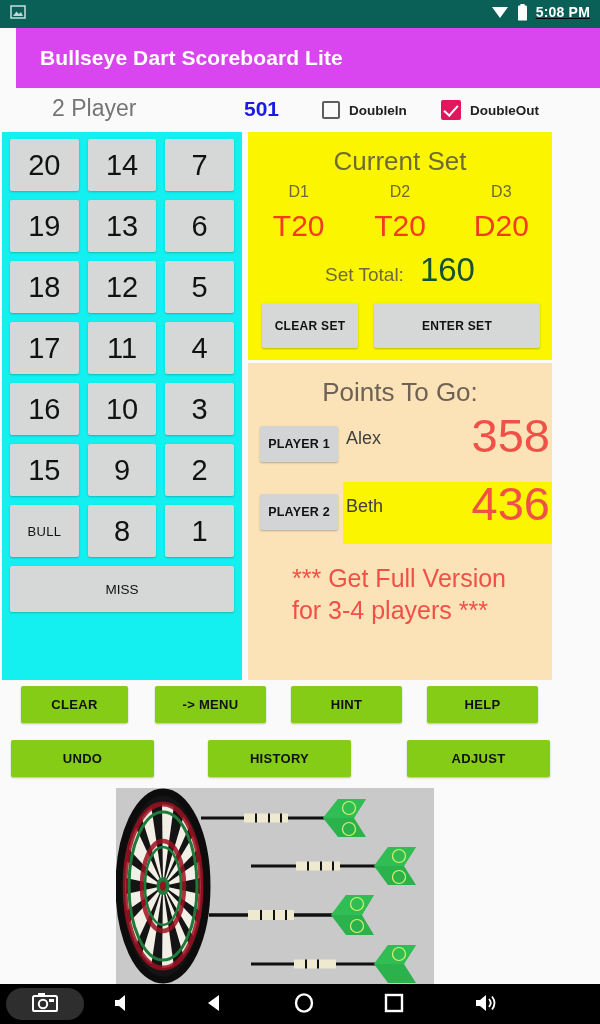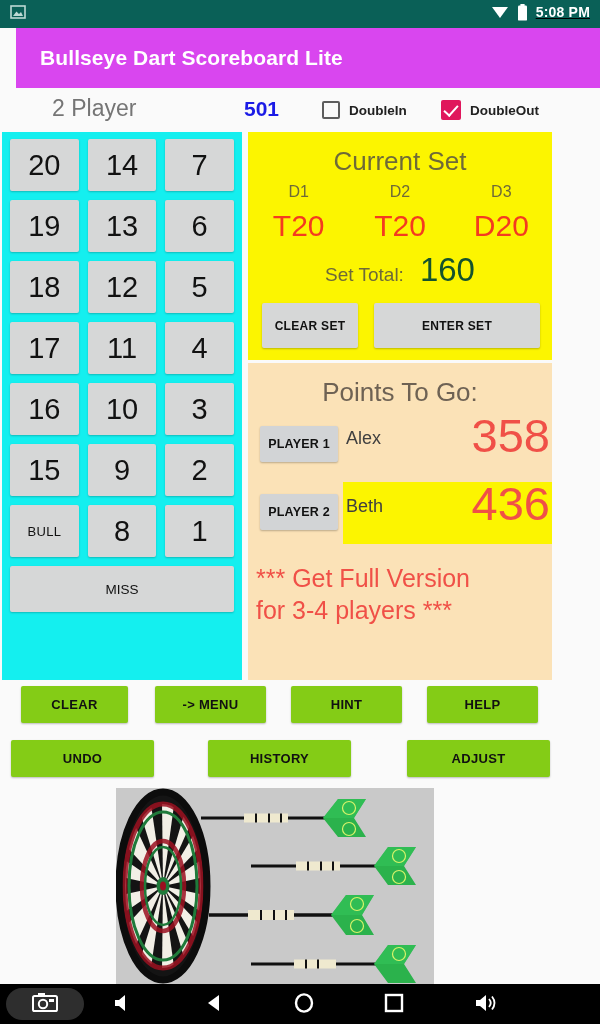--- a/index.html
+++ b/index.html
@@ -120,21 +120,21 @@
      position:absolute; left:12px; top:12px; width:78px; height:36px;
      background:#d2d4d6; border:none; border-radius:2px;
      box-shadow:0 1px 2px rgba(0,0,0,.25);
      font-size:12.5px; font-weight:bold; color:#111; letter-spacing:.2px;
      display:flex; align-items:center; justify-content:center; cursor:pointer;
      z-index:2; font-family:"Liberation Sans", sans-serif;
   }
   .pname { position:absolute; left:98px; top:14px; font-size:18px; color:#404040; z-index:2; }
   .pscore{ position:absolute; right:2px; top:-6px; font-size:47px; color:#f05047; z-index:2; }
   .promo {
-     padding:18px 4px 0 8px; font-size:25px; color:#f05047; line-height:1.28;
+     padding:18px 4px 0 8px; font-size:25px; color:#f05047; line-height:1.28;margin-left:36px;
   }
 
   
   .actbtn {
      position:absolute; background:#84cc16; border:none; border-radius:2px;
      box-shadow:0 1px 2px rgba(0,0,0,.25);
      font-size:13px; font-weight:bold; color:#111; letter-spacing:.3px;
      display:flex; align-items:center; justify-content:center; cursor:pointer;
      font-family:"Liberation Sans", sans-serif;
   }

